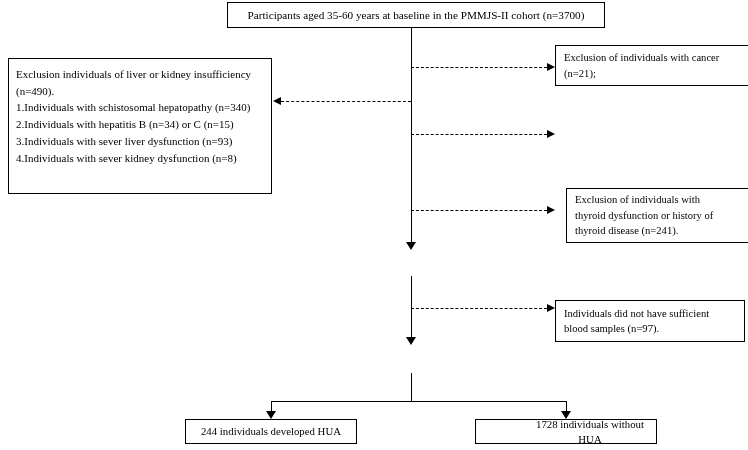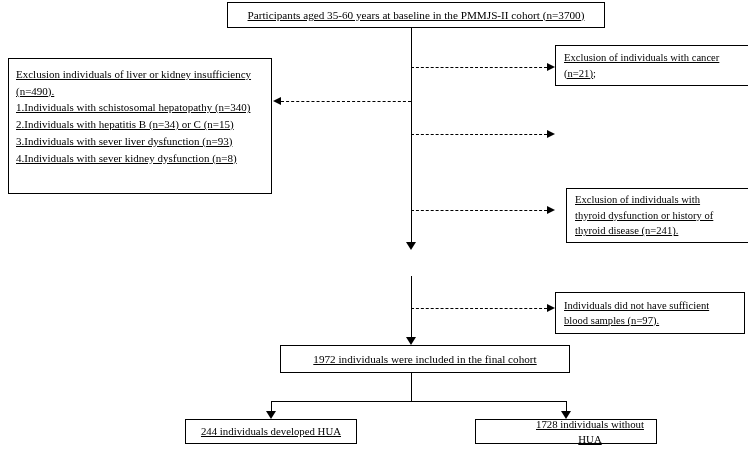--- a/index.html
+++ b/index.html
@@ -19,42 +19,41 @@
     background:#fff;
     display:flex;
     align-items:center;
     z-index:3;
   }
   .box .txt{
     display:block;
     width:100%;
     line-height:1.30;
     white-space:pre-line;
-    text-decoration:underline;
   }
   .center .txt{text-align:center;}
   .left .txt{text-align:left;}
 
   
   #box-top{left:227px;top:2px;width:378px;height:26px;font-size:11.2px;}
   #box-top .txt{padding:0 4px;}
 
   #box-exclusion{left:8px;top:42px;width:264px;height:136px;font-size:11px;align-items:flex-start;margin-top:16px;}
   #box-exclusion .txt{padding:7px 7px 0 7px;line-height:1.52;}
 
   #box-cancer{left:555px;top:45px;width:226px;height:41px;font-size:10.6px;}
   #box-cancer .txt{padding:0 8px;line-height:1.46;}
 
   #box-hua{left:555px;top:115px;width:190px;height:43px;font-size:10.6px;}
   #box-hua .txt{padding:0 8px;line-height:1.46;}
 
   #box-thyroid{left:566px;top:188px;width:204px;height:55px;font-size:10.6px;}
   #box-thyroid .txt{padding:0 8px;line-height:1.46;}
 
-  #box-blood{left:555px;top:292px;width:190px;height:42px;font-size:10.6px;}
+  #box-blood{left:555px;top:300px;width:190px;height:42px;font-size:10.6px;}
   #box-blood .txt{padding:0 8px;line-height:1.46;}
 
   #box-remained{left:305px;top:250px;width:241px;height:26px;font-size:11px;}
   #box-final{left:280px;top:345px;width:290px;height:28px;font-size:11.2px;}
   #box-developed{left:185px;top:419px;width:172px;height:25px;font-size:10.8px;}
   #box-without{left:475px;top:419px;width:182px;height:25px;font-size:10.8px;padding-left:48px;}
 
   
   .vline{position:absolute;width:0;border-left:1.4px solid #000;z-index:1;}
   .hline{position:absolute;height:0;border-top:1.4px solid #000;z-index:1;}
@@ -141,23 +140,20 @@
 thyroid dysfunction or history of
 thyroid disease (n=241).</span>
   </div>
 
   <div class="box left" id="box-blood">
     <span class="txt">Individuals did not have sufficient
 blood samples (n=97).</span>
   </div>
 
 
-  <div class="box center" id="box-final">
-    <span class="txt">1972 individuals were included in the final cohort</span>
-  </div>
 
   <div class="box center" id="box-developed">
     <span class="txt">244 individuals developed HUA</span>
   </div>
 
   <div class="box center" id="box-without">
     <span class="txt">1728 individuals without HUA</span>
   </div>
 
 </div>

